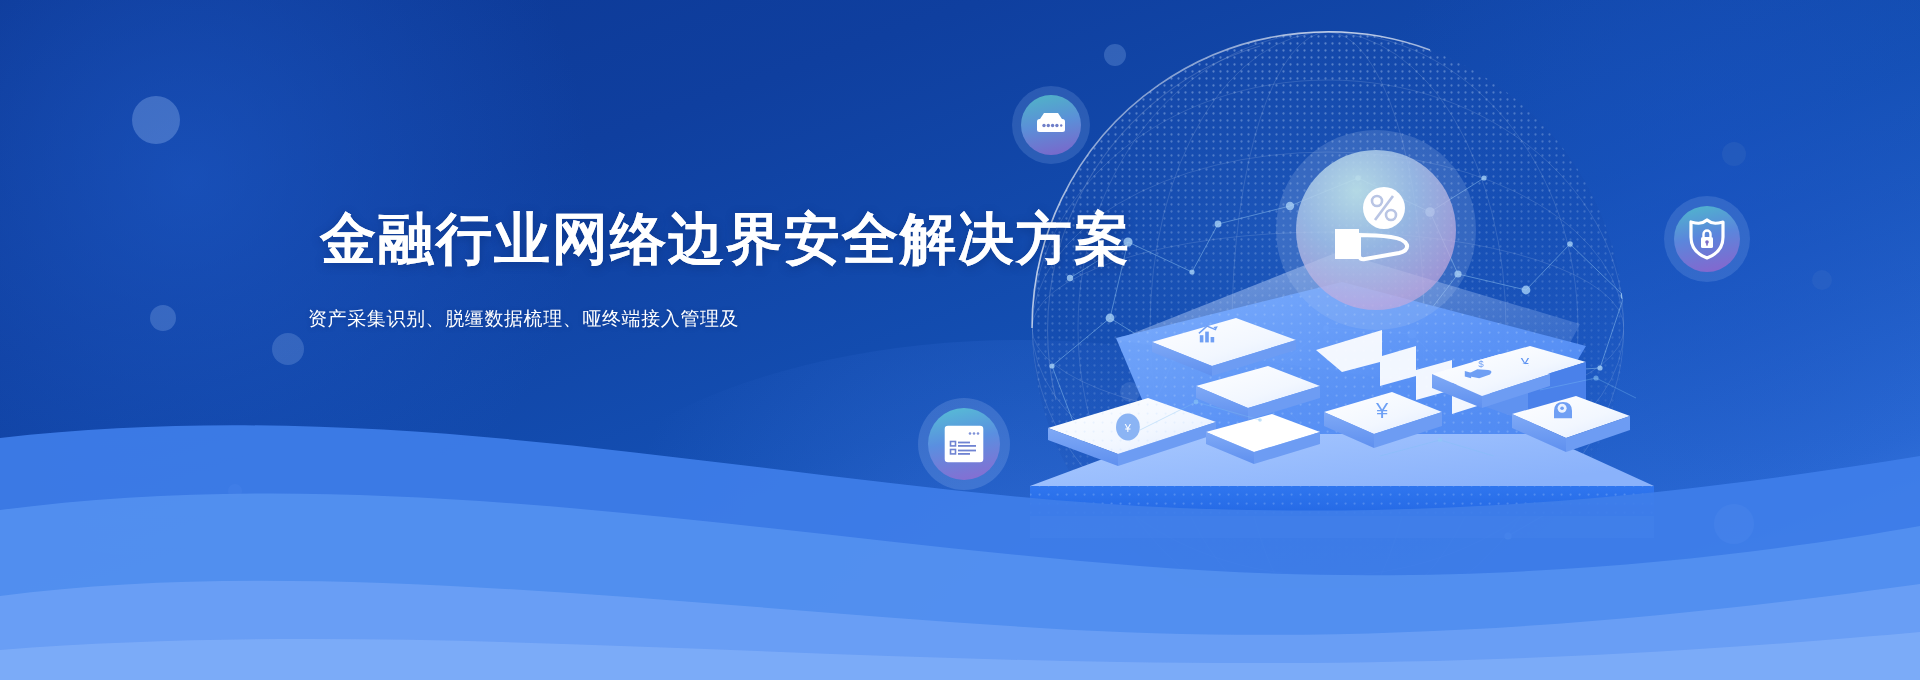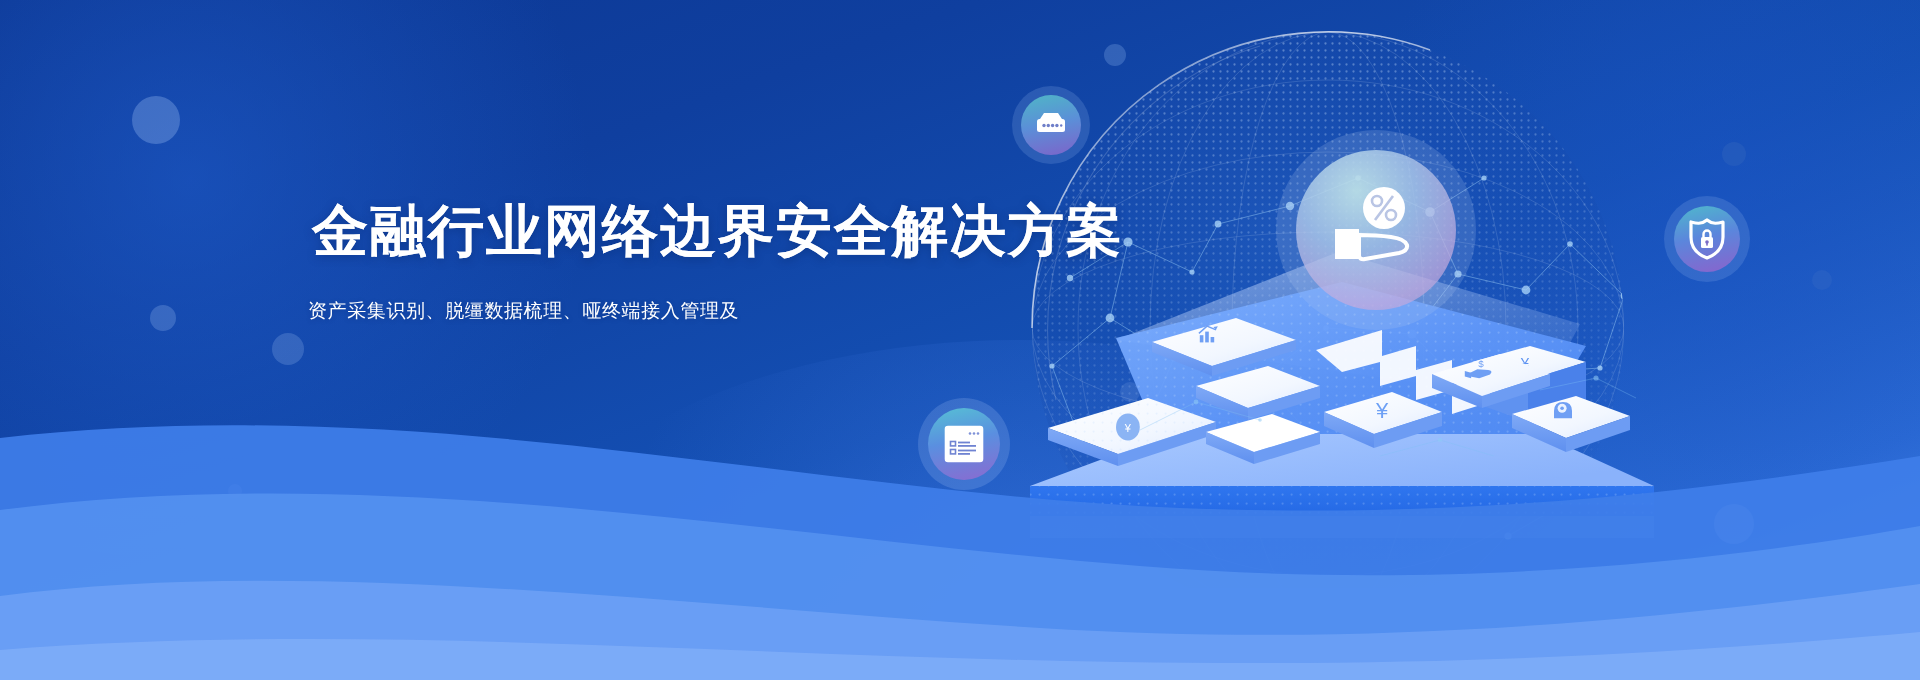--- a/index.html
+++ b/index.html
@@ -58,21 +58,21 @@
   
   #badge-percent{left:1276px;top:130px;width:200px;height:200px;}
   #badge-percent .halo{background:rgba(176,200,242,.20);}
   #badge-percent .disc{inset:20px;
     background:radial-gradient(circle at 38% 26%,rgba(190,226,232,.92) 0%,rgba(172,200,234,.80) 38%,rgba(196,170,222,.72) 74%,rgba(178,158,214,.60) 100%);}
 
   
   #copy{position:absolute;left:308px;top:196px;width:760px;}
 
   #hero-title{
-    margin:4px;
+    margin:12px;
     font-size:56px;
     line-height:1.12;
     font-weight:bold;
     letter-spacing:2px;
     color:#ffffff;
     background:linear-gradient(180deg,#ffffff 0%,#ffffff 52%,#dfe9fb 72%,#ffffff 100%);
     -webkit-background-clip:text;
     background-clip:text;
     text-shadow:0 2px 10px rgba(6,34,96,.38);
     white-space:nowrap;

